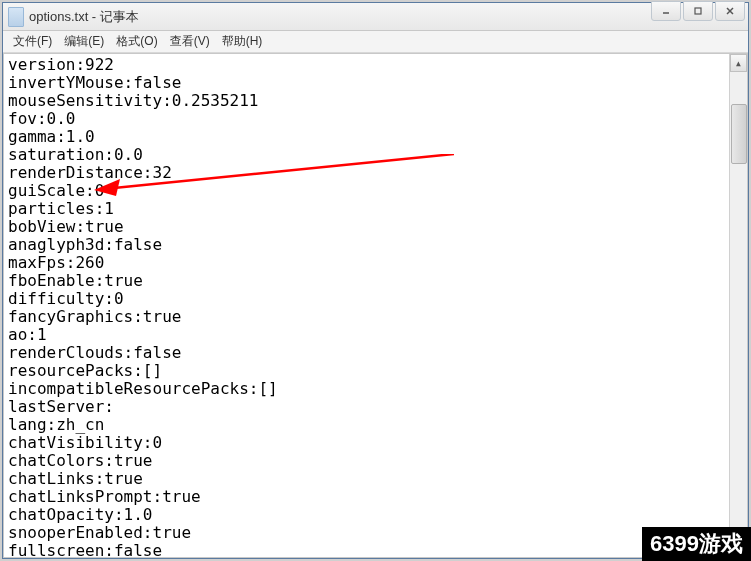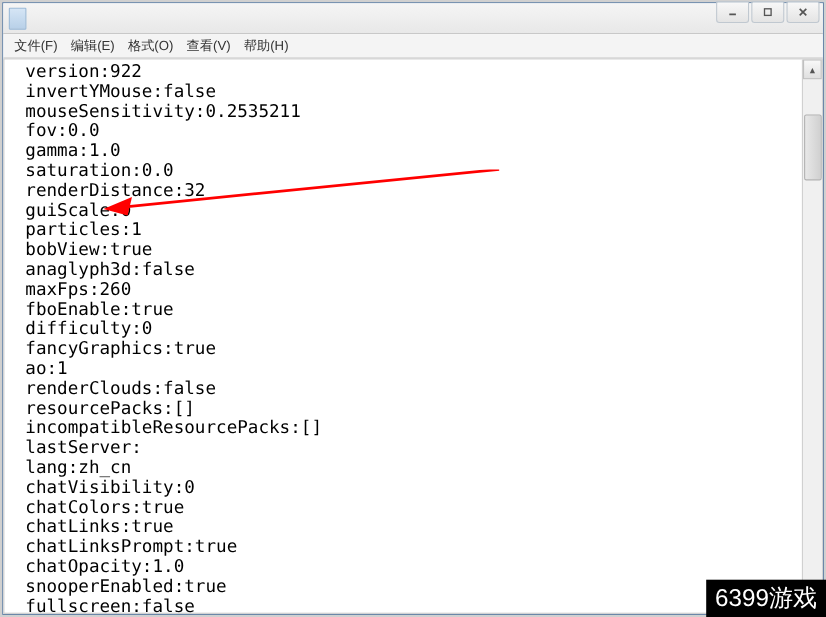--- a/index.html
+++ b/index.html
@@ -7,36 +7,37 @@
     .window { border: 1px solid #5a7aa0; background: #fff; width: 747px; height: 557px; margin: 2px; position: relative; }
     .titlebar { background: linear-gradient(#f5f5f5, #e8e8e8); height: 28px; display: flex; align-items: center; border-bottom: 1px solid #c8c8c8; }
     .title-icon { width: 16px; height: 20px; margin: 0 5px; background: linear-gradient(#d5e5f5, #b8d0e8); border-radius: 1px; border: 1px solid #98b8d8; }
     .title-text { flex: 1; font-size: 13px; font-family: Tahoma, sans-serif; color: #333; }
     .win-buttons { position: absolute; top: -2px; right: 3px; display: flex; gap: 2px; }
     .win-btn { width: 30px; height: 20px; background: linear-gradient(#f8f8f8, #e4e4e4); border: 1px solid #c0c8d0; border-radius: 0 0 3px 3px; display: flex; align-items: center; justify-content: center; cursor: pointer; font-size: 11px; color: #555; }
     .win-btn svg { display: block; }
     .menubar { background: #f4f4f4; height: 22px; display: flex; align-items: flex-start; border-bottom: 1px solid #d8d8d8; padding-left: 4px; font-size: 12px; font-family: "SimSun", sans-serif; }
     .menu-item { padding: 2px 6px; color: #333; cursor: pointer; }
     .content-area { position: relative; width: 100%; height: calc(100% - 50px); background: #fff; border: 1px solid #c8c8c8; }
-    .text-content { padding: 2px 19px; font-family: "SimSun", monospace; font-size: 16px; line-height: 18px; white-space: pre; overflow: hidden; color: #000; }
+    .text-content { padding: 2px 4px; font-family: "SimSun", monospace; font-size: 16px; line-height: 18px; white-space: pre; overflow: hidden; color: #000; }
     .text-line { display: block; }
     .scrollbar-v { position: absolute; right: 0; top: 0; bottom: 0; width: 18px; background: #f0f0f0; border-left: 1px solid #d0d0d0; }
     .scroll-btn { height: 18px; width: 100%; background: linear-gradient(#f8f8f8, #e0e0e0); border: 1px solid #c0c0c0; display: flex; align-items: center; justify-content: center; font-size: 8px; color: #555; cursor: pointer; }
     .scroll-thumb { position: absolute; top: 50px; height: 60px; width: 16px; left: 1px; background: linear-gradient(90deg, #e8e8e8, #d0d0d0); border: 1px solid #b0b0b0; border-radius: 2px; cursor: pointer; }
     .scroll-btn.up { position: absolute; top: 0; }
     .scroll-btn.down { position: absolute; bottom: 0; }
     .arrow-overlay { position: absolute; top: 100px; left: 90px; width: 360px; height: 50px; pointer-events: none; }
-    .watermark { position: absolute; bottom: 0; right: 0; background: #000; color: #fff; font-family: "Microsoft YaHei", sans-serif; font-weight: normal; font-size: 22px; padding: 2px 8px; margin-left: 32px; }
+    .watermark { position: absolute; bottom: 0; right: 0; background: #000; color: #fff; font-family: "Microsoft YaHei", sans-serif; font-weight: bold; font-size: 22px; padding: 2px 8px; margin-left: 32px; }
   </style>
 </head>
 <body>
 
 <div class="window">
   <div class="titlebar">
     <div class="title-icon"></div>
+    <div class="title-text">options.txt - 记事本</div>
     <div class="win-buttons">
       <div class="win-btn">
         <svg width="10" height="10" viewBox="0 0 10 10">
             <line x1="2" y1="7" x2="8" y2="7" stroke="#555" stroke-width="1.5"></line>
           </svg>
       </div>
       <div class="win-btn">
         <svg width="10" height="10" viewBox="0 0 10 10">
             <rect x="2" y="2" width="6" height="6" fill="none" stroke="#555" stroke-width="1.2"></rect>
           </svg>

